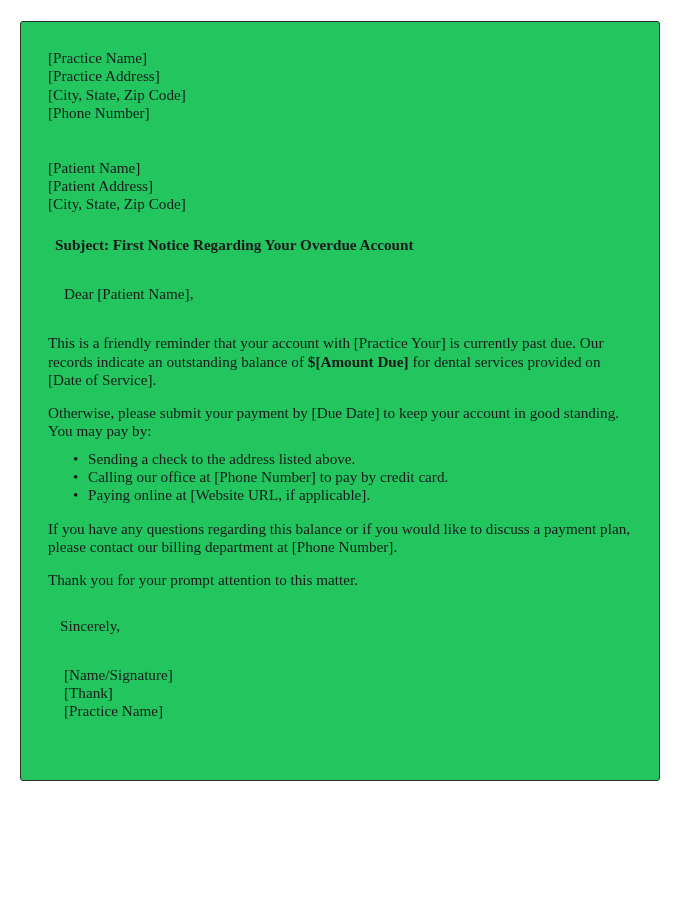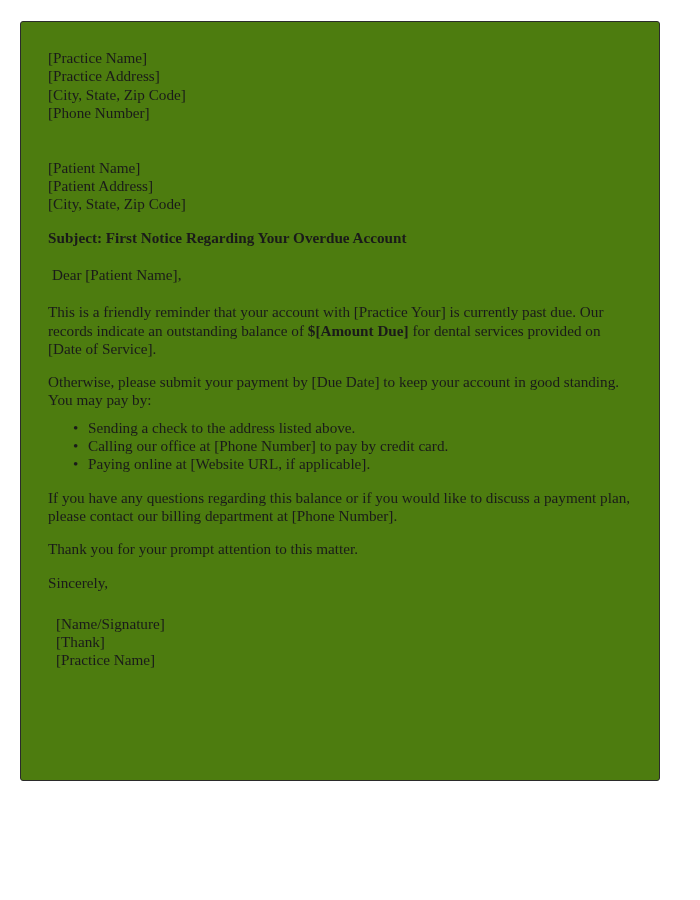--- a/index.html
+++ b/index.html
@@ -16,21 +16,21 @@
   }
   .page-frame {
     position: absolute;
     left: 20px;
     top: 21px;
     width: 640px;
     height: 760px;
     box-sizing: border-box;
     border: 1.6px solid #2b2b2b;
     border-radius: 3px;
-    background: #4d7c0f;
+    background: #22c55e;
   }
   .letter-body {
     position: absolute;
     left: 27px;
     top: 27px;
     right: 28px;
     font-size: 15.2px;
     line-height: 18.3px;
   }
   .addr-block {
@@ -38,26 +38,26 @@
   }
   .addr-block .line {
     display: block;
     white-space: nowrap;
   }
   .spacer-line {
     display: block;
     height: 18.3px;
   }
   .subject-line {
-    margin: 0;
+    margin: 7px;
     font-weight: bold;
     padding-top: 15px;
   }
   .salutation {
-    margin: 4px;
+    margin: 16px;
     padding-top: 15px;
   }
   .para {
     margin: 0;
     padding-top: 15px;
     text-align: left;
   }
   .para b {
     font-weight: bold;
   }
@@ -73,25 +73,25 @@
     line-height: 18.3px;
   }
   .pay-list li .bullet-dot {
     position: absolute;
     left: 25px;
     top: 0;
     line-height: 18.3px;
     font-size: 15.2px;
   }
   .closing {
-    margin: 0;
+    margin: 12px;
     padding-top: 15px;
   }
   .sign-block {
-    margin: 8px;
+    margin: 16px;
     padding-top: 15px;
   }
   .sign-block .line {
     display: block;
     white-space: nowrap;
   }
 </style>
 </head>
 <body>
 

